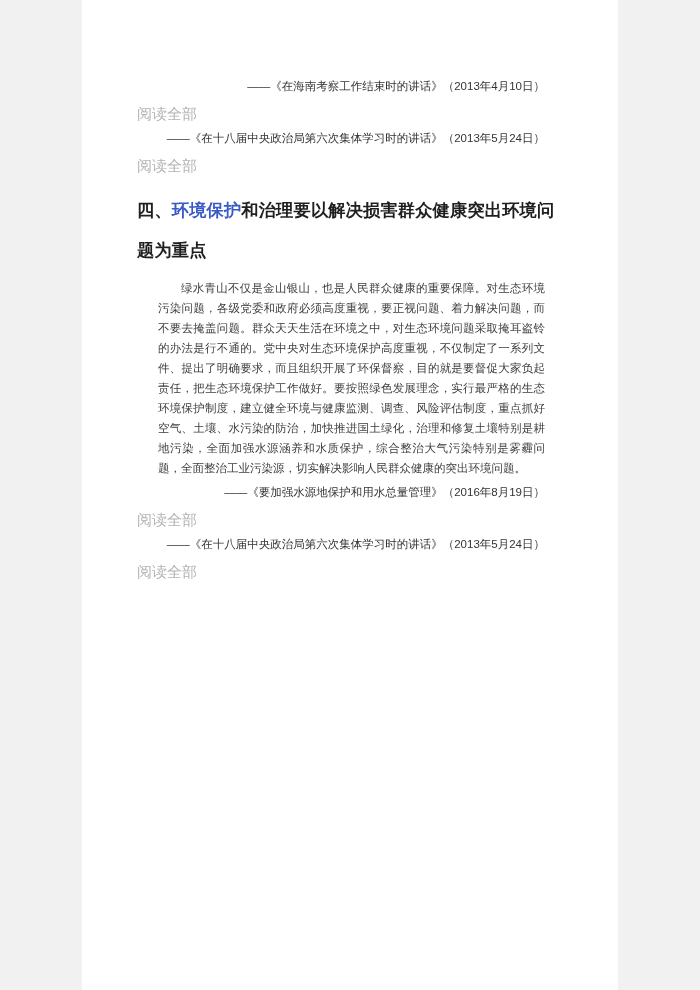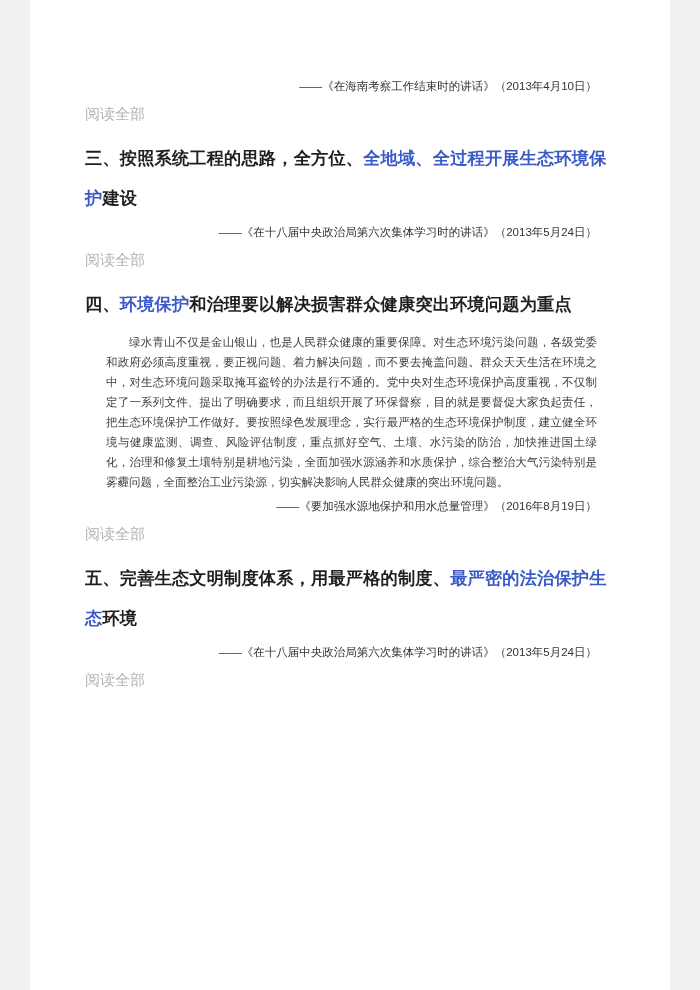--- a/index.html
+++ b/index.html
@@ -5,21 +5,21 @@
   * { margin: 0; padding: 0; box-sizing: border-box; }
   html, body { width: 700px; }
   body {
     width: 700px;
     height: 990px;
     overflow: hidden;
     background: var(--page-bg, #f1f1f1);
     font-family: "Liberation Sans", "DejaVu Sans", sans-serif;
   }
   .card {
-    width: 640px;
+    width: 536px;
     min-height: 990px;
     margin: 0 auto;
     background: var(--card-bg, #ffffff);
     padding: 72px 58px 24px 55px;
   }
   .citation {
     font-size: 11.5px;
     line-height: 20px;
     color: var(--citation, #333333);
     text-align: right;
@@ -54,26 +54,24 @@
   }
 </style>
 </head>
 <body>
 
 <div class="card">
 
   <div class="citation">——《在海南考察工作结束时的讲话》（2013年4月10日）</div>
   <div class="read-all">阅读全部</div>
 
-  <h2 class="sec-heading"><span>三、按照系统工程的思路，全方位、</span><span class="hl">全地域、全过程开展生态环境保护</span><span>建设</span></h2>
   <div class="citation">——《在十八届中央政治局第六次集体学习时的讲话》（2013年5月24日）</div>
   <div class="read-all">阅读全部</div>
 
   <h2 class="sec-heading"><span>四、</span><span class="hl">环境保护</span><span>和治理要以解决损害群众健康突出环境问题为重点</span></h2>
   <p class="quote">绿水青山不仅是金山银山，也是人民群众健康的重要保障。对生态环境污染问题，各级党委和政府必须高度重视，要正视问题、着力解决问题，而不要去掩盖问题。群众天天生活在环境之中，对生态环境问题采取掩耳盗铃的办法是行不通的。党中央对生态环境保护高度重视，不仅制定了一系列文件、提出了明确要求，而且组织开展了环保督察，目的就是要督促大家负起责任，把生态环境保护工作做好。要按照绿色发展理念，实行最严格的生态环境保护制度，建立健全环境与健康监测、调查、风险评估制度，重点抓好空气、土壤、水污染的防治，加快推进国土绿化，治理和修复土壤特别是耕地污染，全面加强水源涵养和水质保护，综合整治大气污染特别是雾霾问题，全面整治工业污染源，切实解决影响人民群众健康的突出环境问题。</p>
   <div class="citation">——《要加强水源地保护和用水总量管理》（2016年8月19日）</div>
   <div class="read-all">阅读全部</div>
 
-  <h2 class="sec-heading"><span>五、完善生态文明制度体系，用最严格的制度、</span><span class="hl">最严密的法治保护生态</span><span>环境</span></h2>
   <div class="citation">——《在十八届中央政治局第六次集体学习时的讲话》（2013年5月24日）</div>
   <div class="read-all">阅读全部</div>
 
 </div>
 
 </body></html>

